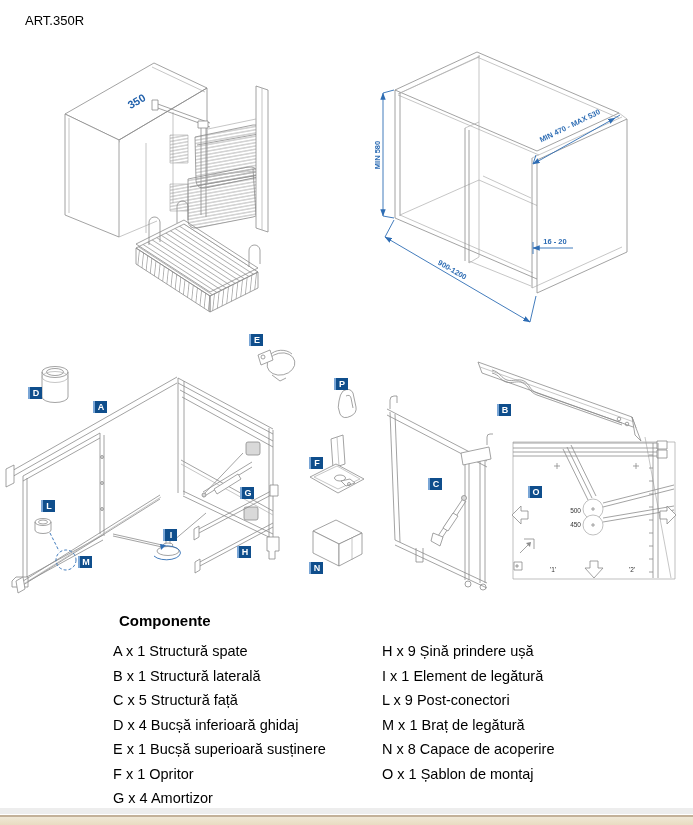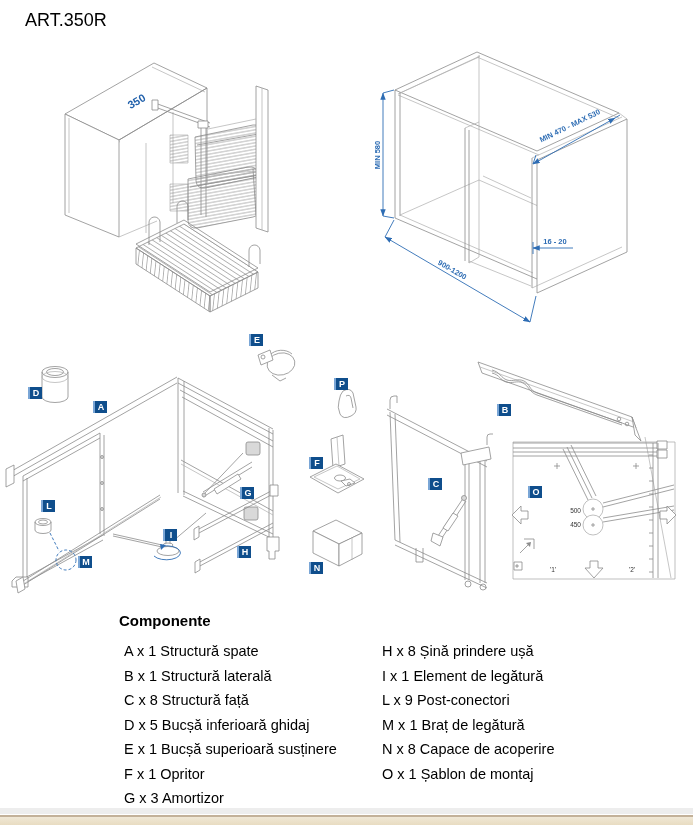--- a/index.html
+++ b/index.html
@@ -1,18 +1,18 @@
 <!DOCTYPE html>
 <html><head>
 <meta charset="utf-8">
 <style>
   html,body{margin:0;padding:0;background:#fff;}
   .page{position:relative;width:693px;height:825px;background:#fff;overflow:hidden;
         font-family:"Liberation Sans",sans-serif;color:#000;}
-  .titleblock{position:absolute;left:25px;top:10px;line-height:21px;font-size:18px;text-align:right;}
+  .titleblock{position:absolute;left:25px;top:10px;line-height:21px;font-size:13px;text-align:right;}
   .titleblock .t1{display:block;}
   .titleblock .t2{display:block;}
   svg{position:absolute;overflow:visible;}
   svg line,svg path,svg polygon,svg polyline,svg rect,svg ellipse,svg circle{vector-effect:non-scaling-stroke;}
   .lw{stroke:#8c8c8c;stroke-width:.8;fill:none;}
   .lwl{stroke:#adadad;stroke-width:.7;fill:none;}
   .wf{stroke:#8c8c8c;stroke-width:.8;fill:#ffffff;}
   .wfl{stroke:#a5a5a5;stroke-width:.7;fill:#ffffff;}
   .blue{stroke:#2e6db4;stroke-width:.9;fill:none;}
   .bluedash{stroke:#2e6db4;stroke-width:.9;fill:none;stroke-dasharray:3 2;}
@@ -20,21 +20,21 @@
   .dimbig{font:bold 11px "Liberation Sans",sans-serif;fill:#2060ab;}
   .tnum{font:6.5px "Liberation Sans",sans-serif;fill:#333;}
   .gfill{fill:#d9d9d9;stroke:#8c8c8c;stroke-width:.8;}
   .plabel{position:absolute;width:14px;height:12px;background:#0f4e8c;border-left:2px solid #7aa6d6;
           box-sizing:border-box;color:#fff;font:bold 9px/12px "Liberation Sans",sans-serif;
           text-align:center;}
   .components{position:absolute;left:111px;top:612px;width:575px;}
   .components h3{margin:0 0 10px 8px;font-size:15px;font-weight:bold;}
   .cols{position:relative;}
   .ccol{position:absolute;top:0;}
-  .ccol.left{left:13px;}
+  .ccol.left{left:2px;}
   .ccol.right{left:271px;}
   .citem{font-size:14.5px;line-height:24.5px;white-space:nowrap;}
   .footer-gray{position:absolute;left:0;top:808px;width:693px;height:6px;background:#ededed;}
   .footer-tan{position:absolute;left:0;top:815px;width:693px;height:2px;background:#c3b199;}
   .footer-beige{position:absolute;left:0;top:817px;width:693px;height:8px;
                 background:linear-gradient(#f0e8d6,#e8dcc1);}
 </style>
 </head>
 <body>
 
@@ -398,28 +398,28 @@
   <span class="plabel" style="left:428px;top:478px">C</span>
   <span class="plabel" style="left:497px;top:404px">B</span>
   <span class="plabel" style="left:528px;top:486px">O</span>
 
   <div class="components">
     <h3>Componente</h3>
     <div class="cols">
       <div class="ccol left">
         <div class="citem">A x 1 Structură spate</div>
         <div class="citem">B x 1 Structură laterală</div>
-        <div class="citem">C x 8 Structură față</div>
-        <div class="citem">D x 5 Bucșă inferioară ghidaj</div>
+        <div class="citem">C x 5 Structură față</div>
+        <div class="citem">D x 4 Bucșă inferioară ghidaj</div>
         <div class="citem">E x 1 Bucșă superioară susținere</div>
         <div class="citem">F x 1 Opritor</div>
-        <div class="citem">G x 3 Amortizor</div>
+        <div class="citem">G x 4 Amortizor</div>
       </div>
       <div class="ccol right">
-        <div class="citem">H x 8 Șină prindere ușă</div>
+        <div class="citem">H x 9 Șină prindere ușă</div>
         <div class="citem">I x 1 Element de legătură</div>
         <div class="citem">L x 9 Post-conectori</div>
         <div class="citem">M x 1 Braț de legătură</div>
         <div class="citem">N x 8 Capace de acoperire</div>
         <div class="citem">O x 1 Șablon de montaj</div>
       </div>
     </div>
   </div>
 
   <div class="footer-gray"></div>

